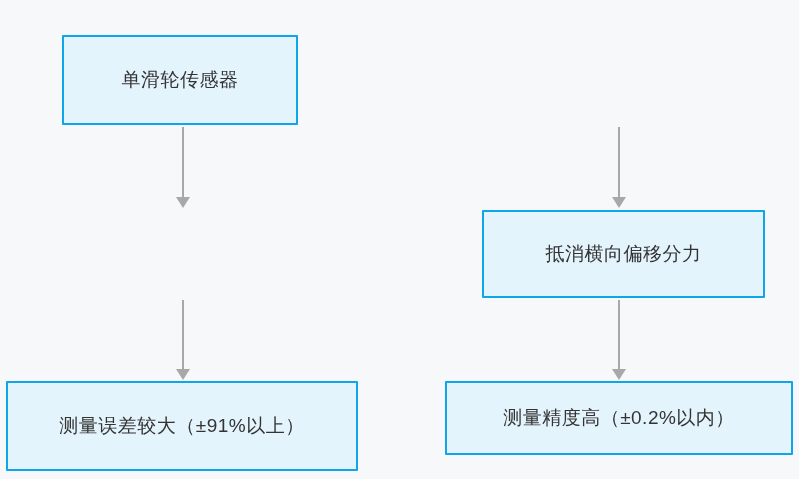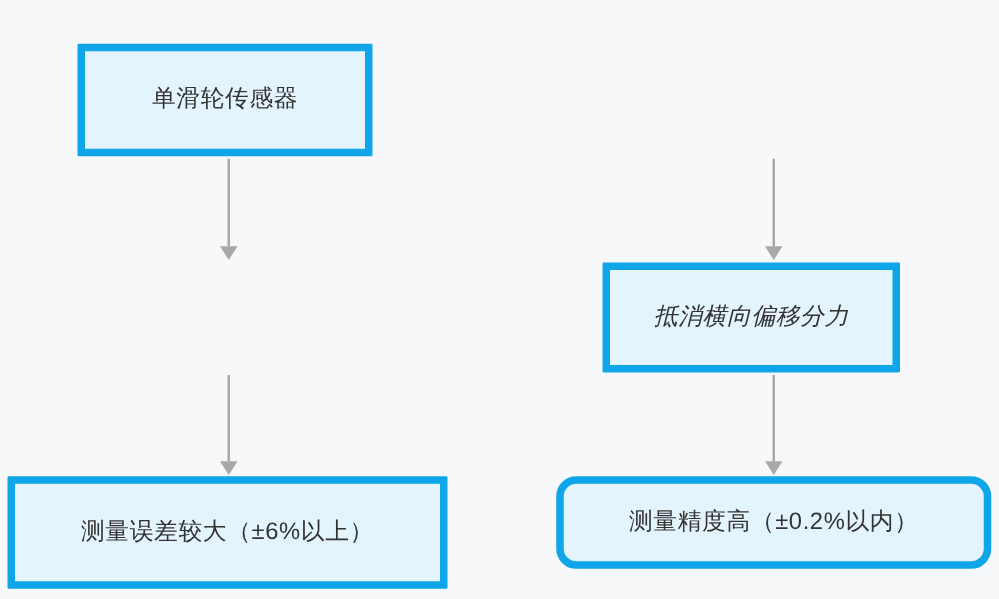--- a/index.html
+++ b/index.html
@@ -16,21 +16,21 @@
   }
   #canvas {
     position: relative;
     width: 799px;
     height: 479px;
   }
   .node {
     position: absolute;
     box-sizing: border-box;
     background: #e4f4fd;
-    border: 6px solid #0ea5e9;
+    border: 2px solid #0ea5e9;
     border-radius: 1px;
     display: flex;
     align-items: center;
     justify-content: center;
     color: #333333;
     font-size: 19px;
     letter-spacing: 0.5px;
     line-height: 1.3;
     white-space: nowrap;
     text-align: left;
@@ -74,35 +74,35 @@
     <div class="head" style="top:70px;"></div>
   </div>
 
 
   <div class="connector" style="left:183px; top:300px;">
     <div class="stem" style="height:69px;"></div>
     <div class="head" style="top:69px;"></div>
   </div>
 
   <div class="node" id="node-l3" style="left:6px; top:381px; width:352px; height:90px;">
-    <span class="node-label">测量误差较大（±6%以上）</span>
+    <span class="node-label">测量误差较大（±91%以上）</span>
   </div>
 
 
   <div class="connector" style="left:619px; top:127px;">
     <div class="stem" style="height:70px;"></div>
     <div class="head" style="top:70px;"></div>
   </div>
 
-  <div class="node" id="node-r2" style="left:482px; top:210px; width:238px; height:88px;font-style:italic;">
+  <div class="node" id="node-r2" style="left:482px; top:210px; width:283px; height:88px;">
     <span class="node-label">抵消横向偏移分力</span>
   </div>
 
   <div class="connector" style="left:619px; top:300px;">
     <div class="stem" style="height:69px;"></div>
     <div class="head" style="top:69px;"></div>
   </div>
 
-  <div class="node" id="node-r3" style="left:445px; top:381px; width:348px; height:74px;border-radius:16px;">
+  <div class="node" id="node-r3" style="left:445px; top:381px; width:348px; height:74px;">
     <span class="node-label">测量精度高（±0.2%以内）</span>
   </div>
 
 </div>
 
 </body></html>

